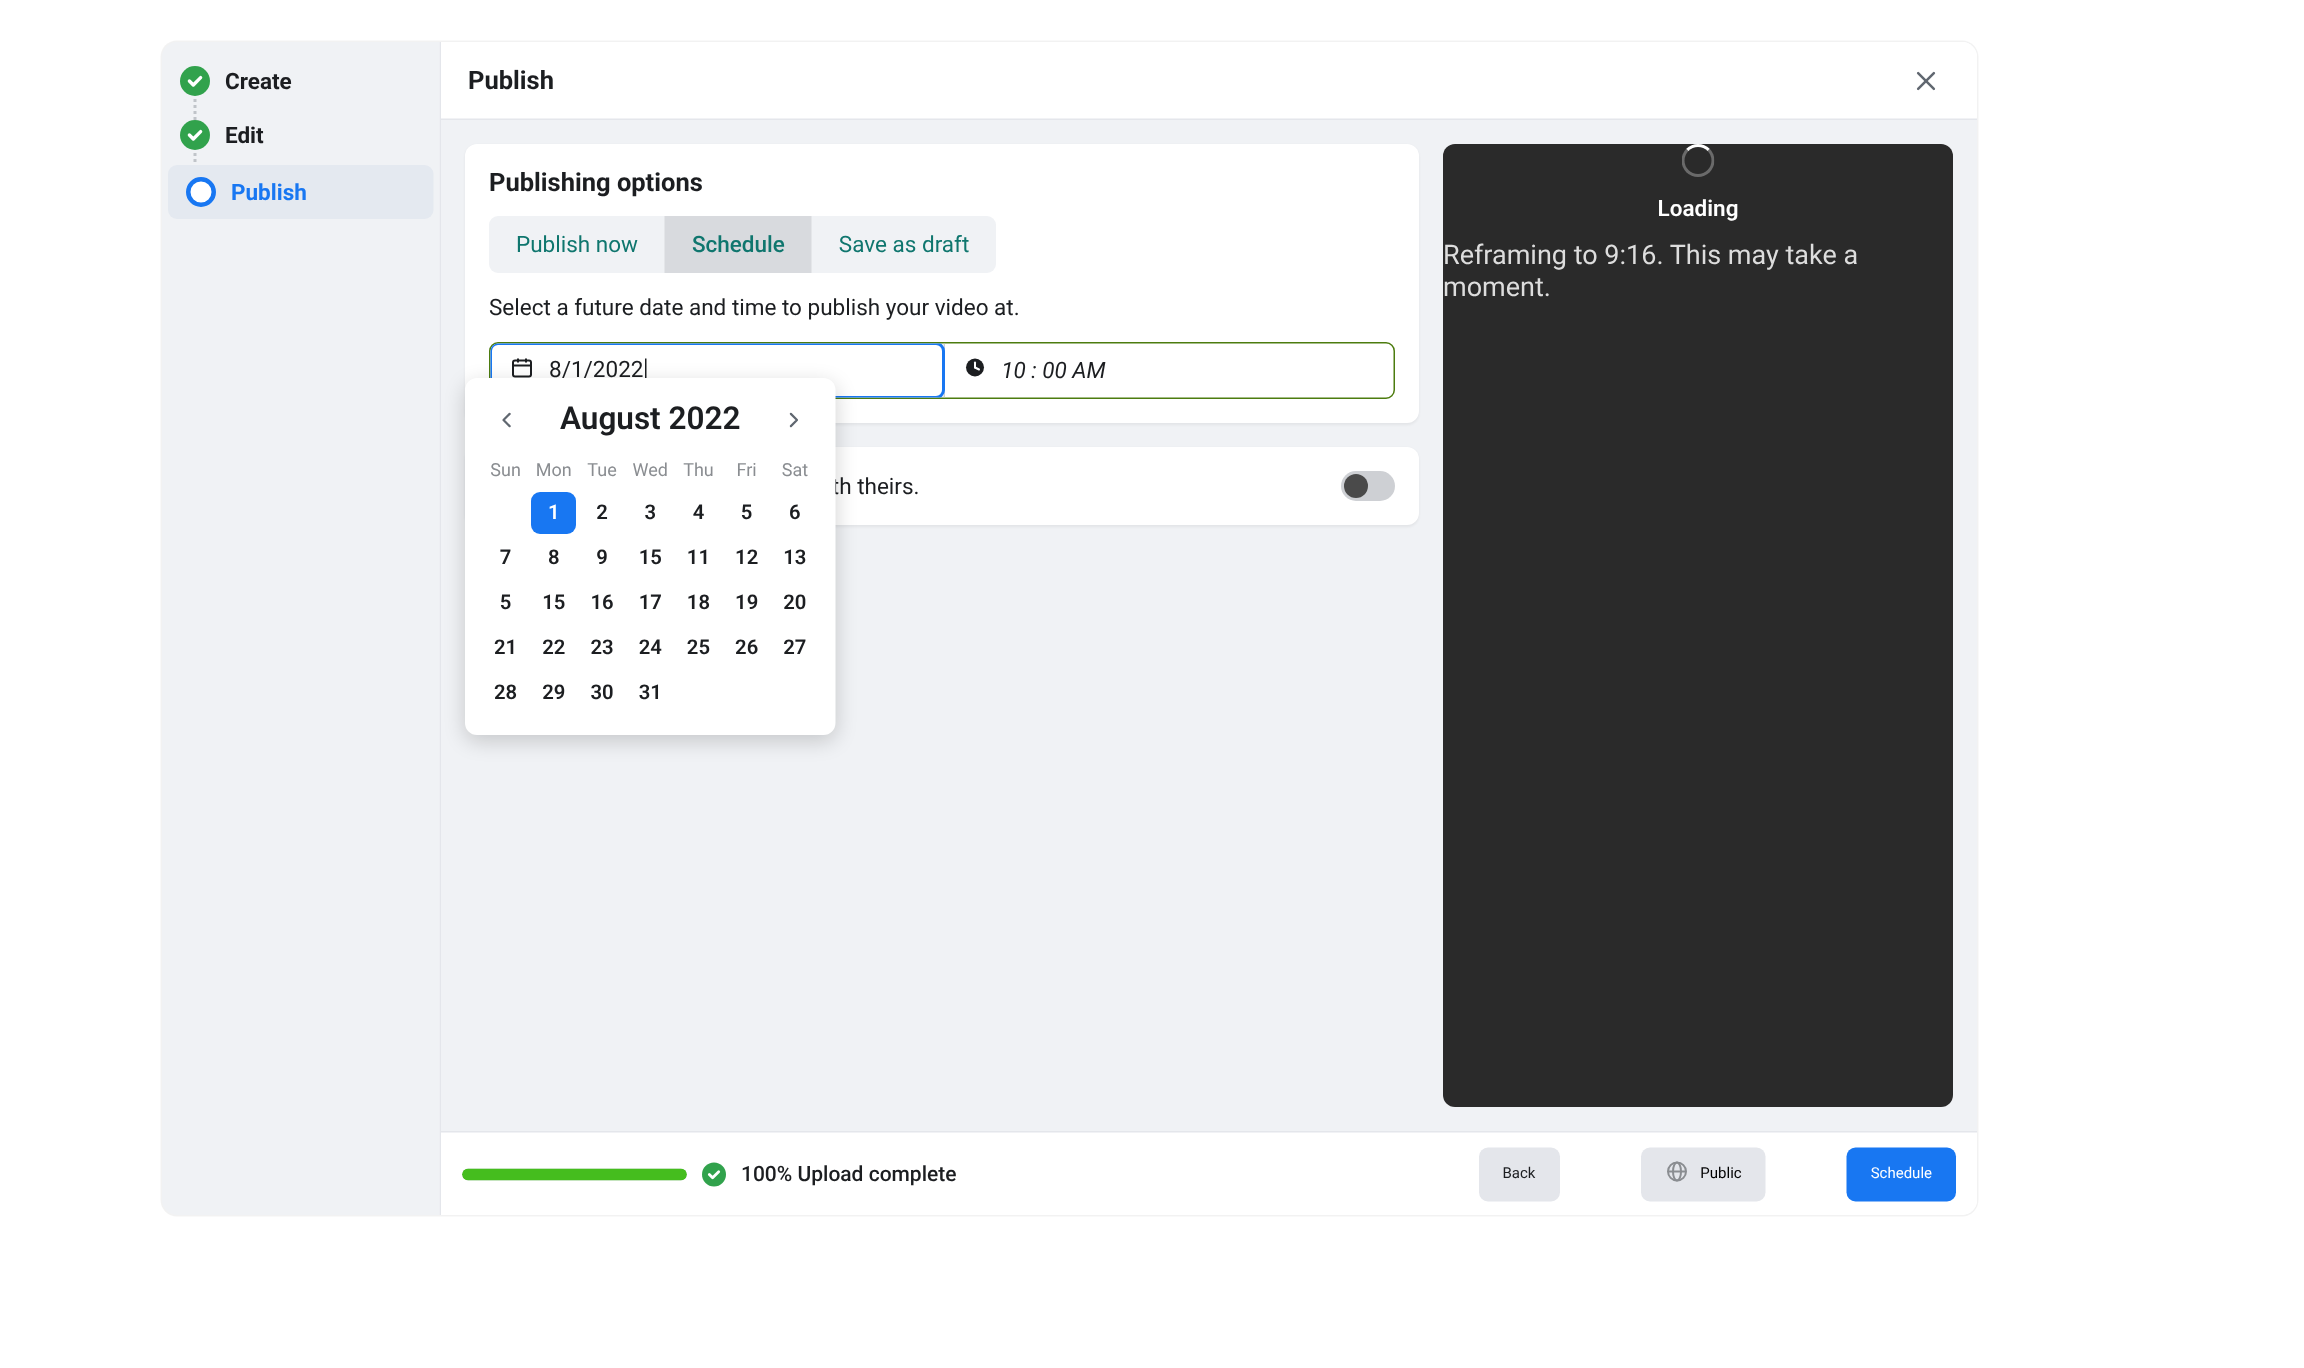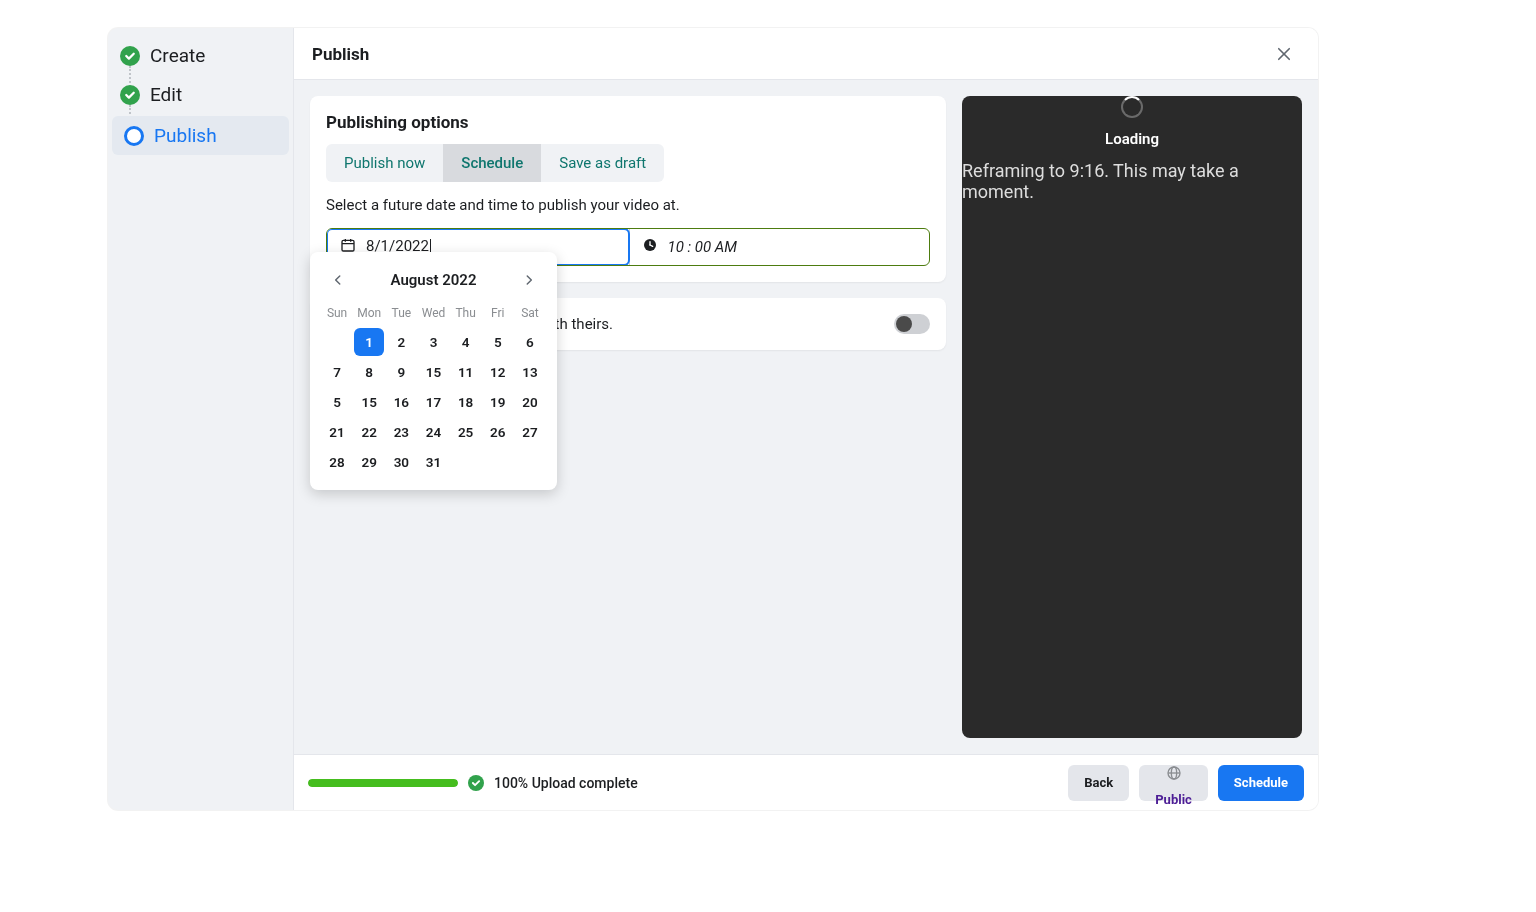--- a/index.html
+++ b/index.html
@@ -43,22 +43,22 @@
   
   .sidebar {
     width: 185px;
     padding-top: 8px;
   }
   .step {
     display: flex;
     align-items: center;
     gap: 10px;
     padding: 8px 10px 8px 12px;
-    font-size: 19px;
-    font-weight: 400;
+    font-size: 15px;
+    font-weight: 700;
     cursor: pointer;
     position: relative;
   }
   .step .dot {
     width: 20px;
     height: 20px;
     border-radius: 50%;
     display: flex;
     align-items: center;
     justify-content: center;
@@ -232,21 +232,21 @@
     padding: 6px 4px 10px;
   }
   .cal-nav {
     width: 24px; height: 24px;
     display: flex; align-items: center; justify-content: center;
     cursor: pointer;
     color: #606770;
   }
   .cal-nav svg { width: 14px; height: 14px; }
   .cal-month {
-    font-size: 15px;
+    font-size: 21px;
     font-weight: 600;
   }
   .cal-grid {
     display: grid;
     grid-template-columns: repeat(7, 1fr);
     gap: 2px;
     text-align: center;
   }
   .cal-dow {
     font-size: 12px;
@@ -351,30 +351,31 @@
 
   .footer-buttons {
     display: flex;
     gap: 10px;
   }
   .btn {
     height: 36px;
     padding: 0 16px;
     border: none;
     border-radius: 6px;
-    font-size: 13px;
+    font-size: 10px;
     font-family: inherit;
-    font-weight: 700;
+    font-weight: 400;
     cursor: pointer;
     display: inline-flex;
     align-items: center;
     gap: 8px;
+    margin-left: 44px;
   }
   .btn-secondary { background: #e4e6eb; color: #1c1e21; }
-  .btn-public { background: #e4e6eb; color: #4c1d95; flex-direction: column; }
+  .btn-public { background: #e4e6eb; color: #000000; }
   .btn-public svg { width: 16px; height: 16px; color: #8a8d91; }
   .btn-primary { background: var(--blue); color: #fff; }
 </style>
 </head>
 <body>
 
 <div class="window">
 
   <div class="sidebar">
     <div class="step">

